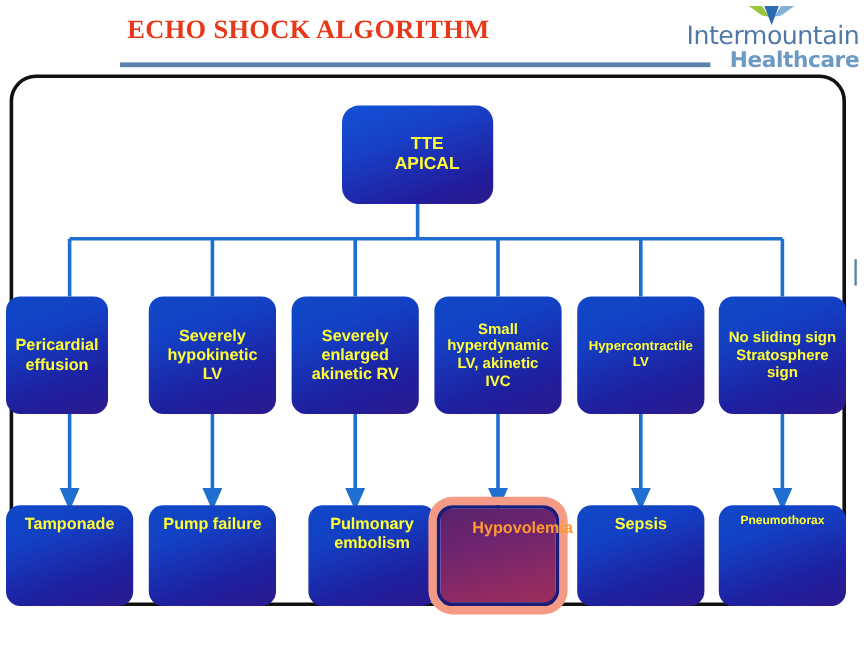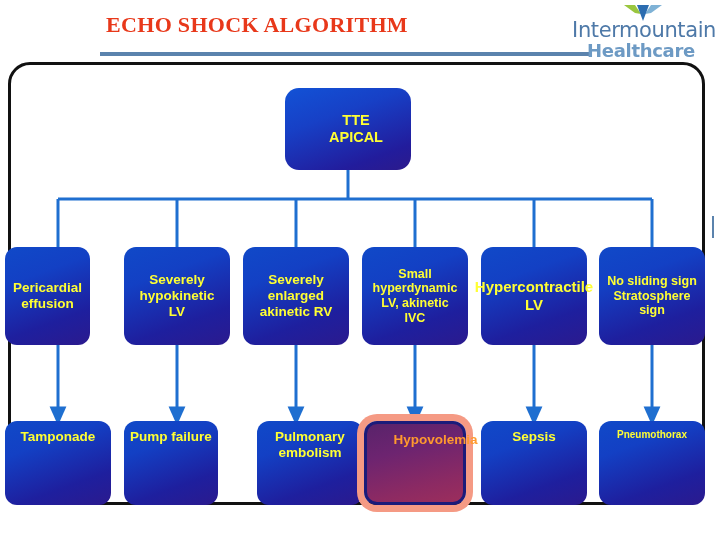--- a/index.html
+++ b/index.html
@@ -59,21 +59,21 @@
     font-family: "DejaVu Sans", sans-serif;
     font-size: 21px;
     color: #4e79a8;
     letter-spacing: -0.4px;
     white-space: nowrap;
   }
   #logo-healthcare {
     position: absolute;
     left: 0px; top: 36px;
     width: 150px;
-    text-align: center;
+    text-align: right;
     font-family: "DejaVu Sans", sans-serif;
     font-weight: bold;
     font-size: 18px;
     color: #6d9ac4;
     letter-spacing: -0.3px;
     white-space: nowrap;
   }
 
   
   #diagram-frame {
@@ -235,42 +235,42 @@
 
 <div class="node node-l2" style="left:362px; width:106px; font-size:12.5px;">
   <div>
     <span class="node-text">Small</span>
     <span class="node-text">hyperdynamic</span>
     <span class="node-text">LV, akinetic</span>
     <span class="node-text">IVC</span>
   </div>
 </div>
 
-<div class="node node-l2" style="left:481px; width:106px; font-size:15px;">
+<div class="node node-l2" style="left:481px; width:106px; font-size:11px;">
   <div>
     <span class="node-text">Hypercontractile</span>
     <span class="node-text">LV</span>
   </div>
 </div>
 
 <div class="node node-l2" style="left:599px; width:106px; font-size:12.5px;">
   <div>
     <span class="node-text">No sliding sign</span>
     <span class="node-text">Stratosphere</span>
     <span class="node-text">sign</span>
   </div>
 </div>
 
 <div class="node node-l3" style="left:5px;   width:106px;">
   <div>
     <span class="node-text">Tamponade</span>
   </div>
 </div>
 
-<div class="node node-l3" style="left:124px; width:94px;">
+<div class="node node-l3" style="left:124px; width:106px;">
   <div>
     <span class="node-text">Pump failure</span>
   </div>
 </div>
 
 <div class="node node-l3" style="left:257px; width:106px;">
   <div>
     <span class="node-text">Pulmonary</span>
     <span class="node-text">embolism</span>
   </div>

